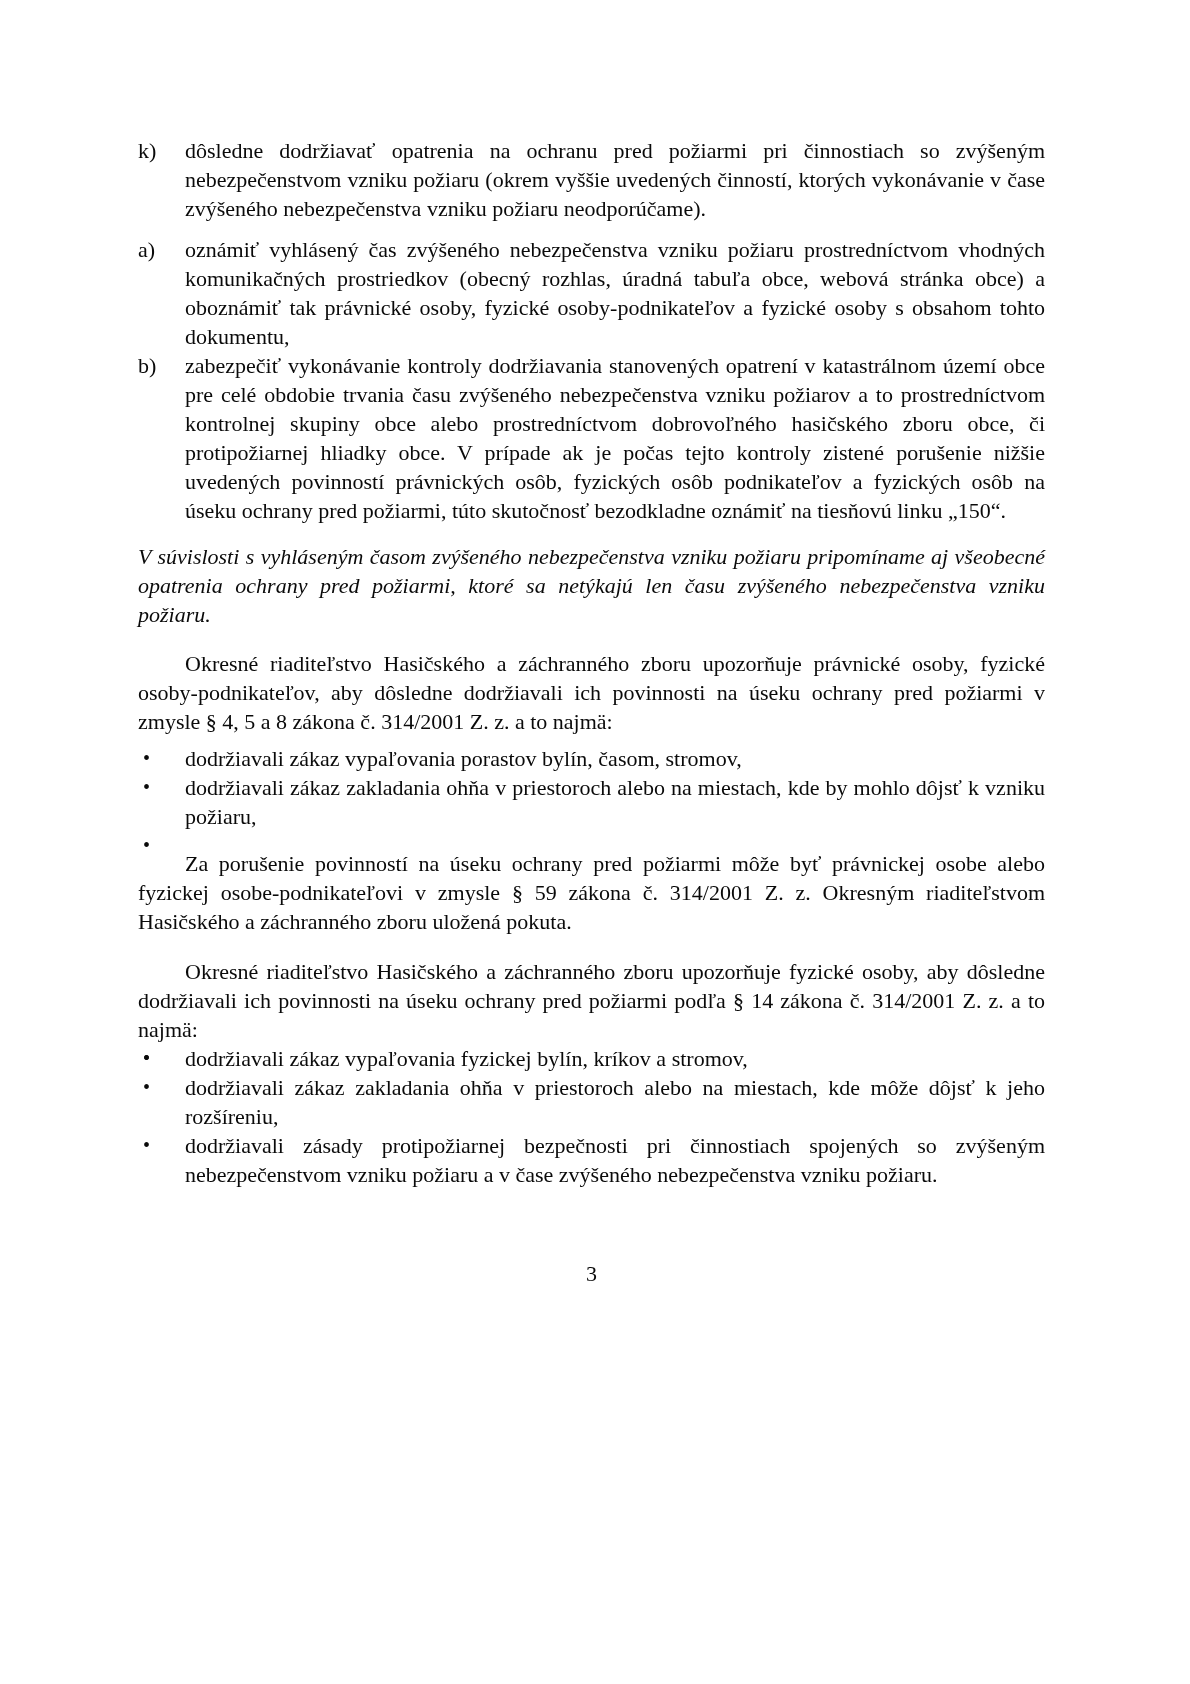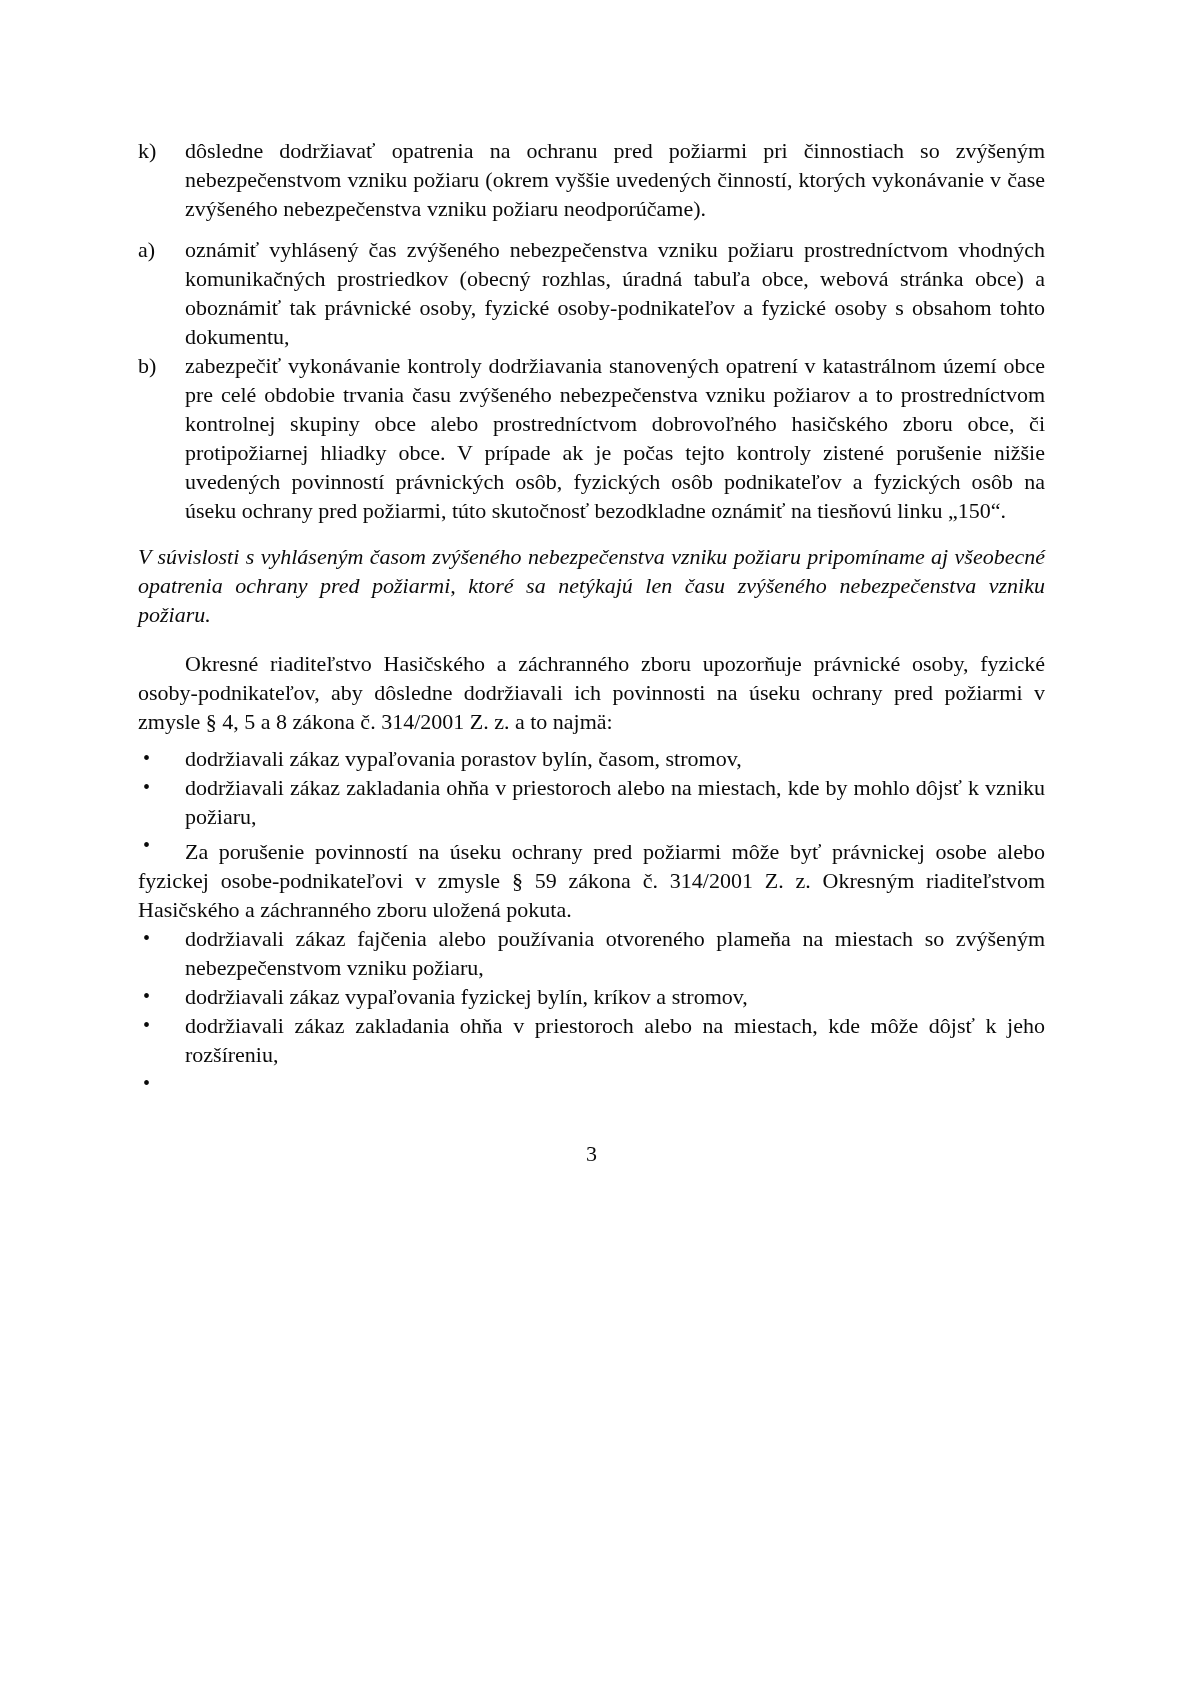--- a/index.html
+++ b/index.html
@@ -58,21 +58,21 @@
   }
   .indent-para {
     text-align: justify;
     text-indent: 47px;
   }
   .mt-heading   { margin-top: 23px; }
   .mt-after-h   { margin-top: 12px; }
   .mt-boldpara  { margin-top: 17px; }
   .mt-para1     { margin-top: 20px; }
   .mt-list1     { margin-top: 8px; }
-  .mt-para2     { margin-top: 6px; }
+  .mt-para2     { margin-top: 18px; }
   .mt-para3     { margin-top: 21px; }
   .page-number {
     margin-top: 70px;
     text-align: center;
   }
 </style>
 </head>
 <body>
 
 <div class="page">
@@ -106,34 +106,35 @@
       <span class="mark">•</span>
       <span>dodržiavali zákaz zakladania ohňa v priestoroch alebo na miestach, kde by mohlo dôjsť k vzniku požiaru,</span>
     </div>
     <div class="bullet">
       <span class="mark">•</span>
     </div>
   </div>
 
   <div class="indent-para mt-para2">Za porušenie povinností na úseku ochrany pred požiarmi môže byť právnickej osobe alebo fyzickej osobe-podnikateľovi v zmysle § 59 zákona č. 314/2001 Z. z. Okresným riaditeľstvom Hasičského a záchranného zboru uložená pokuta.</div>
 
+  <div class="indent-para mt-para3">Okresné riaditeľstvo Hasičského a záchranného zboru upozorňuje fyzické osoby, aby dôsledne dodržiavali ich povinnosti na úseku ochrany pred požiarmi podľa § 14 zákona č. 314/2001 Z. z. a to najmä:</div>
 
   <div>
     <div class="bullet">
       <span class="mark">•</span>
-      <span>dodržiavali zákaz fajčenia alebo používania otvoreného plameňa na miestach so zvýšeným nebezpečenstvom vzniku požiaru,</span>
     </div>
     <div class="bullet">
       <span class="mark">•</span>
       <span>dodržiavali zákaz vypaľovania fyzickej bylín, kríkov a stromov,</span>
     </div>
     <div class="bullet">
       <span class="mark">•</span>
       <span>dodržiavali zákaz zakladania ohňa v priestoroch alebo na miestach, kde môže dôjsť k jeho rozšíreniu,</span>
     </div>
     <div class="bullet">
       <span class="mark">•</span>
+      <span>dodržiavali zásady protipožiarnej bezpečnosti pri činnostiach spojených so zvýšeným nebezpečenstvom vzniku požiaru a v čase zvýšeného nebezpečenstva vzniku požiaru.</span>
     </div>
   </div>
 
   <div class="page-number">3</div>
 
 </div>
 
 </body></html>

